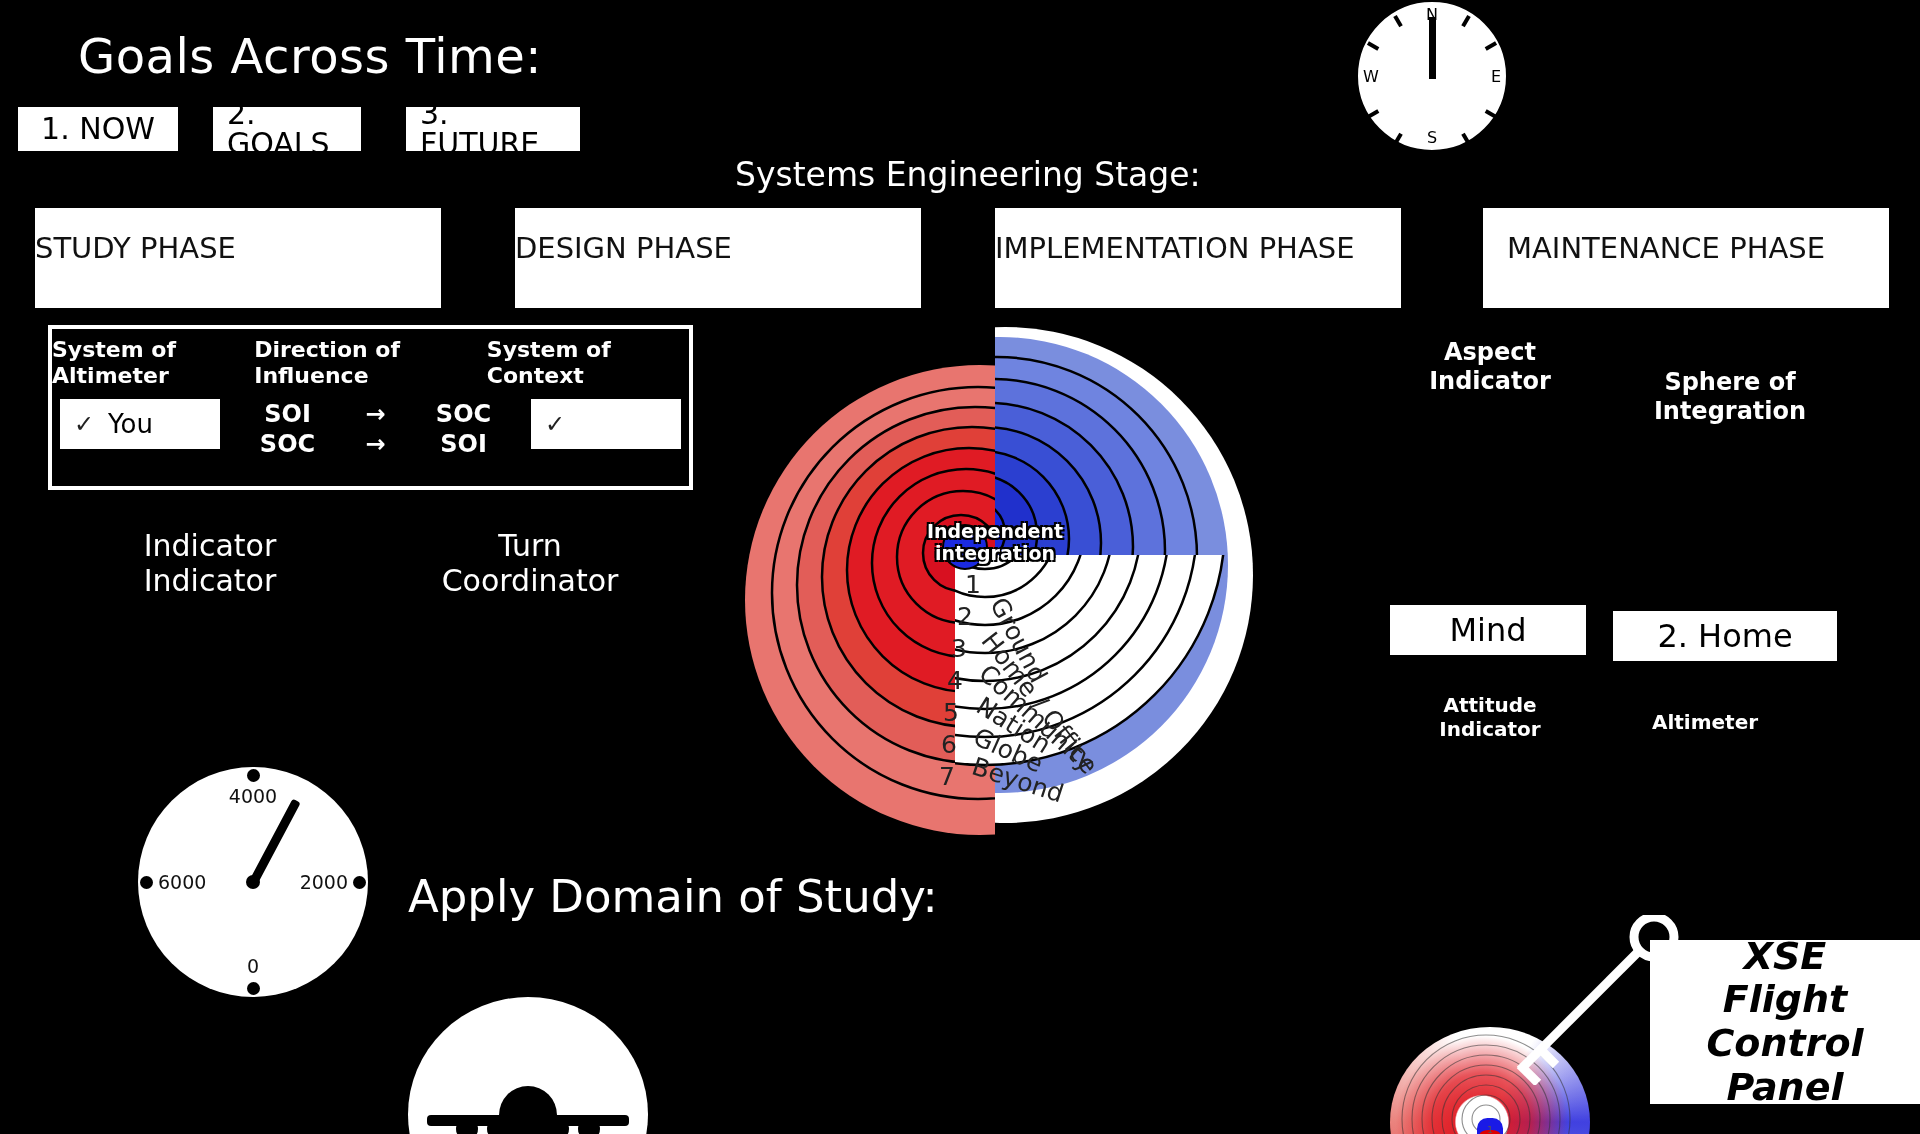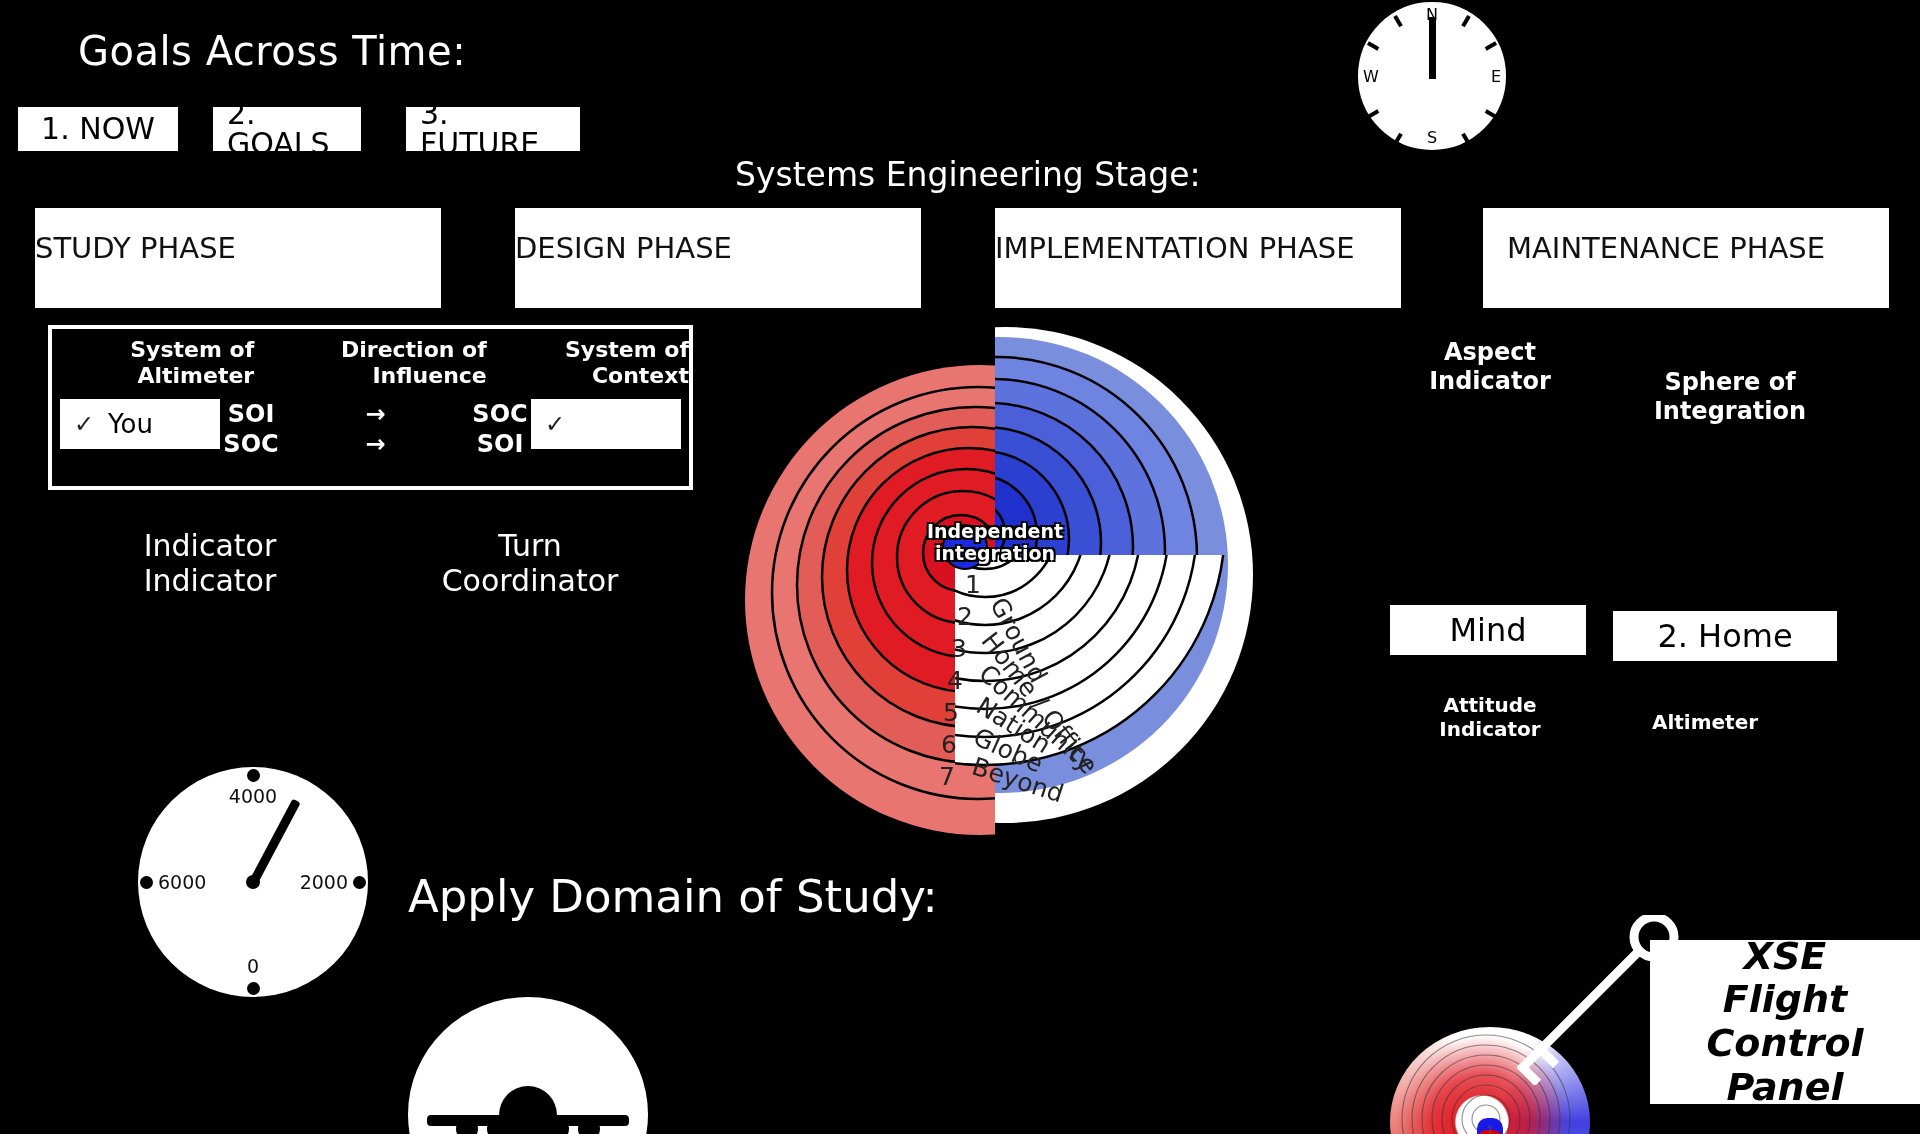--- a/index.html
+++ b/index.html
@@ -4,21 +4,21 @@
 <style>
   * { margin:0; padding:0; box-sizing:border-box; }
   html,body { background:#000; }
   body {
     width:1920px; height:1134px; position:relative; overflow:hidden;
     font-family:"DejaVu Sans","Liberation Sans",sans-serif; color:#fff;
   }
   .abs { position:absolute; }
 
   
-  .h-goals { left:78px; top:28px; font-size:40px; font-weight:400; letter-spacing:.5px; }
+  .h-goals { left:78px; top:28px; font-size:48px; font-weight:400; letter-spacing:.5px; }
   .h-sestage { left:735px; top:155px; font-size:33px; font-weight:400; }
   .h-apply { left:408px; top:870px; font-size:45px; font-weight:400; }
 
   
   .chip {
     background:#fff; color:#000; display:flex; align-items:center;
     justify-content:center; line-height:1;
   }
   .chip-time { height:44px; font-size:30px; padding:0 14px; }
 
@@ -28,33 +28,33 @@
   }
   .phase-box span { display:block; transform:translateY(-10px); }
 
   
   .soitable {
     left:48px; top:325px; width:645px; height:165px;
     border:4px solid #fff; background:#000;
   }
   .soitable .hdr { display:flex; height:70px; padding-top:8px; }
   .soitable .hdr > div {
-    flex:1; text-align:right; font-size:22px; font-weight:bold; line-height:1.2;
+    flex:1; text-align:left; font-size:22px; font-weight:bold; line-height:1.2;
   }
   .soitable .hdr > div.wide { flex:1.15; }
   .soitable .body { display:flex; align-items:flex-start; padding:0 8px; }
   .field {
     background:#fff; color:#000; height:50px; display:flex; align-items:center;
     gap:14px; padding:0 14px; font-size:26px;
   }
   .field.f1 { width:160px; }
   .field.f2 { width:150px; }
   .chk { font-size:24px; color:#222; }
   .dir { flex:1; text-align:center; font-size:24px; font-weight:bold; line-height:1.25; }
-  .dir .row { display:flex; justify-content:space-between; }
+  .dir .row { display:flex; justify-content:center; gap:26px; }
   .dir .row span { display:inline-block; min-width:62px; }
 
   
   .gtitle { text-align:center; font-size:30px; line-height:1.18; }
   .gtitle.small { font-size:24px; font-weight:bold; line-height:1.2; }
   .gtitle.tiny { font-size:20px; font-weight:bold; line-height:1.2; }
 
   .dial {
     border-radius:50%; background:#fff; position:relative;
   }

